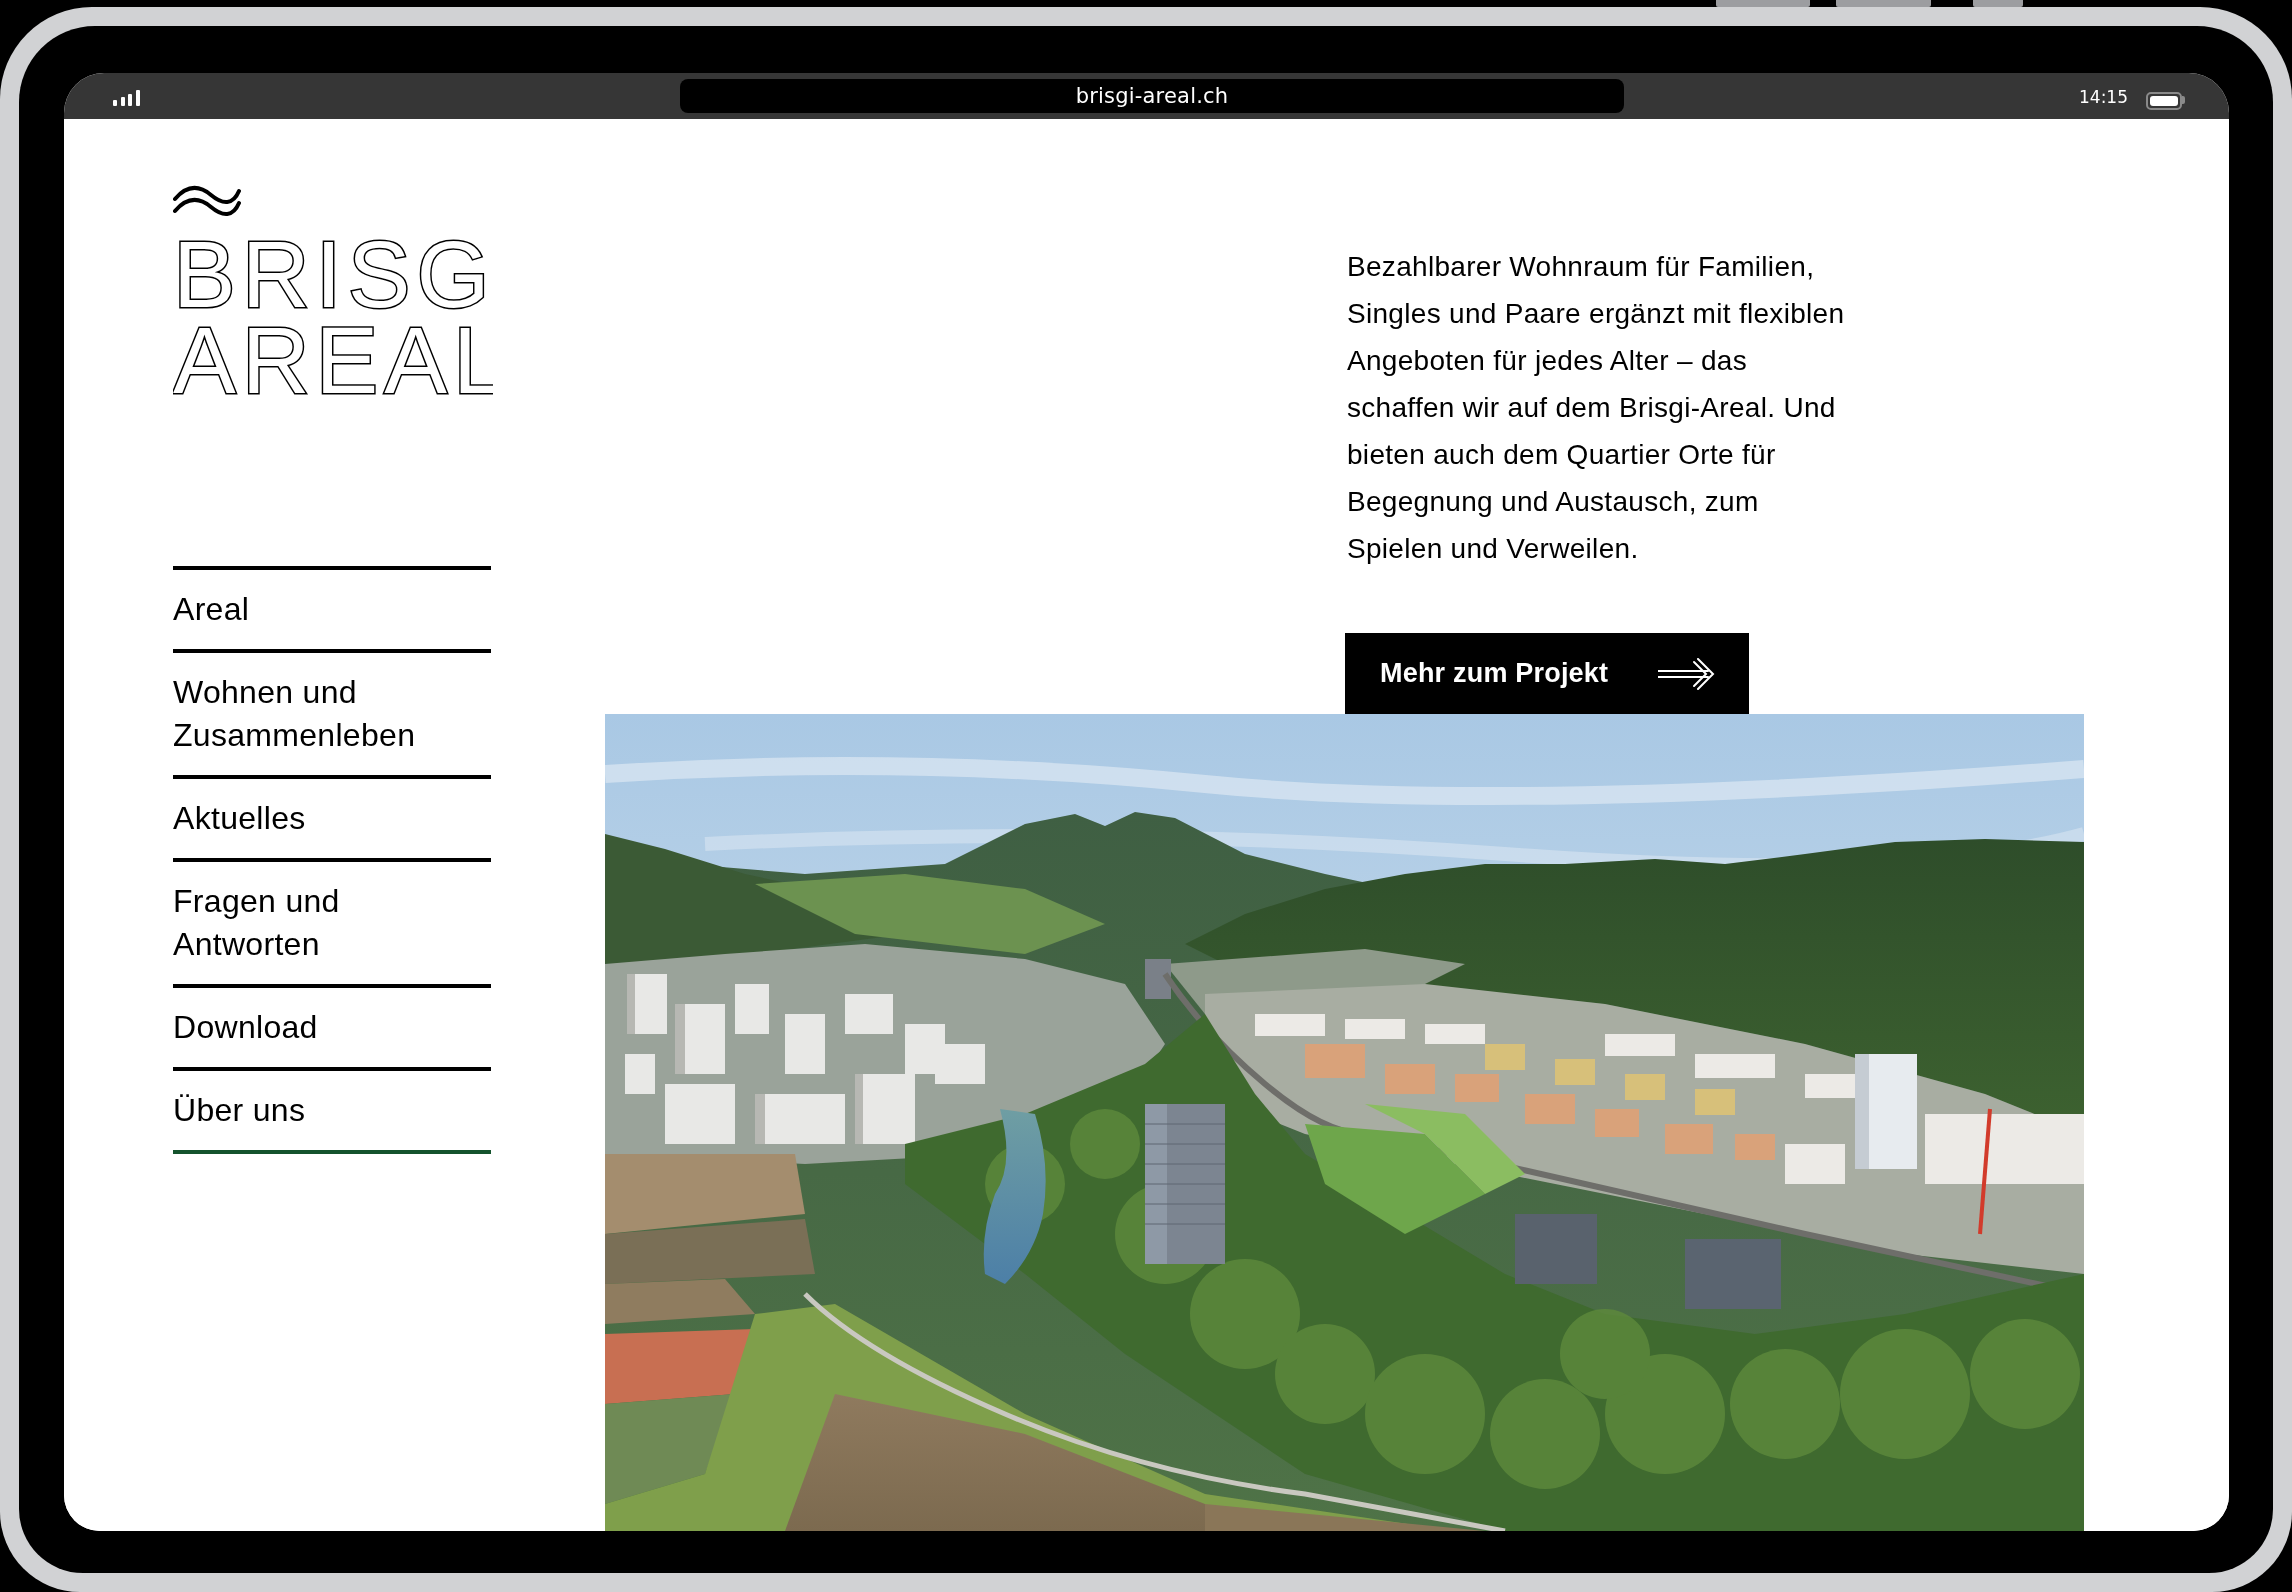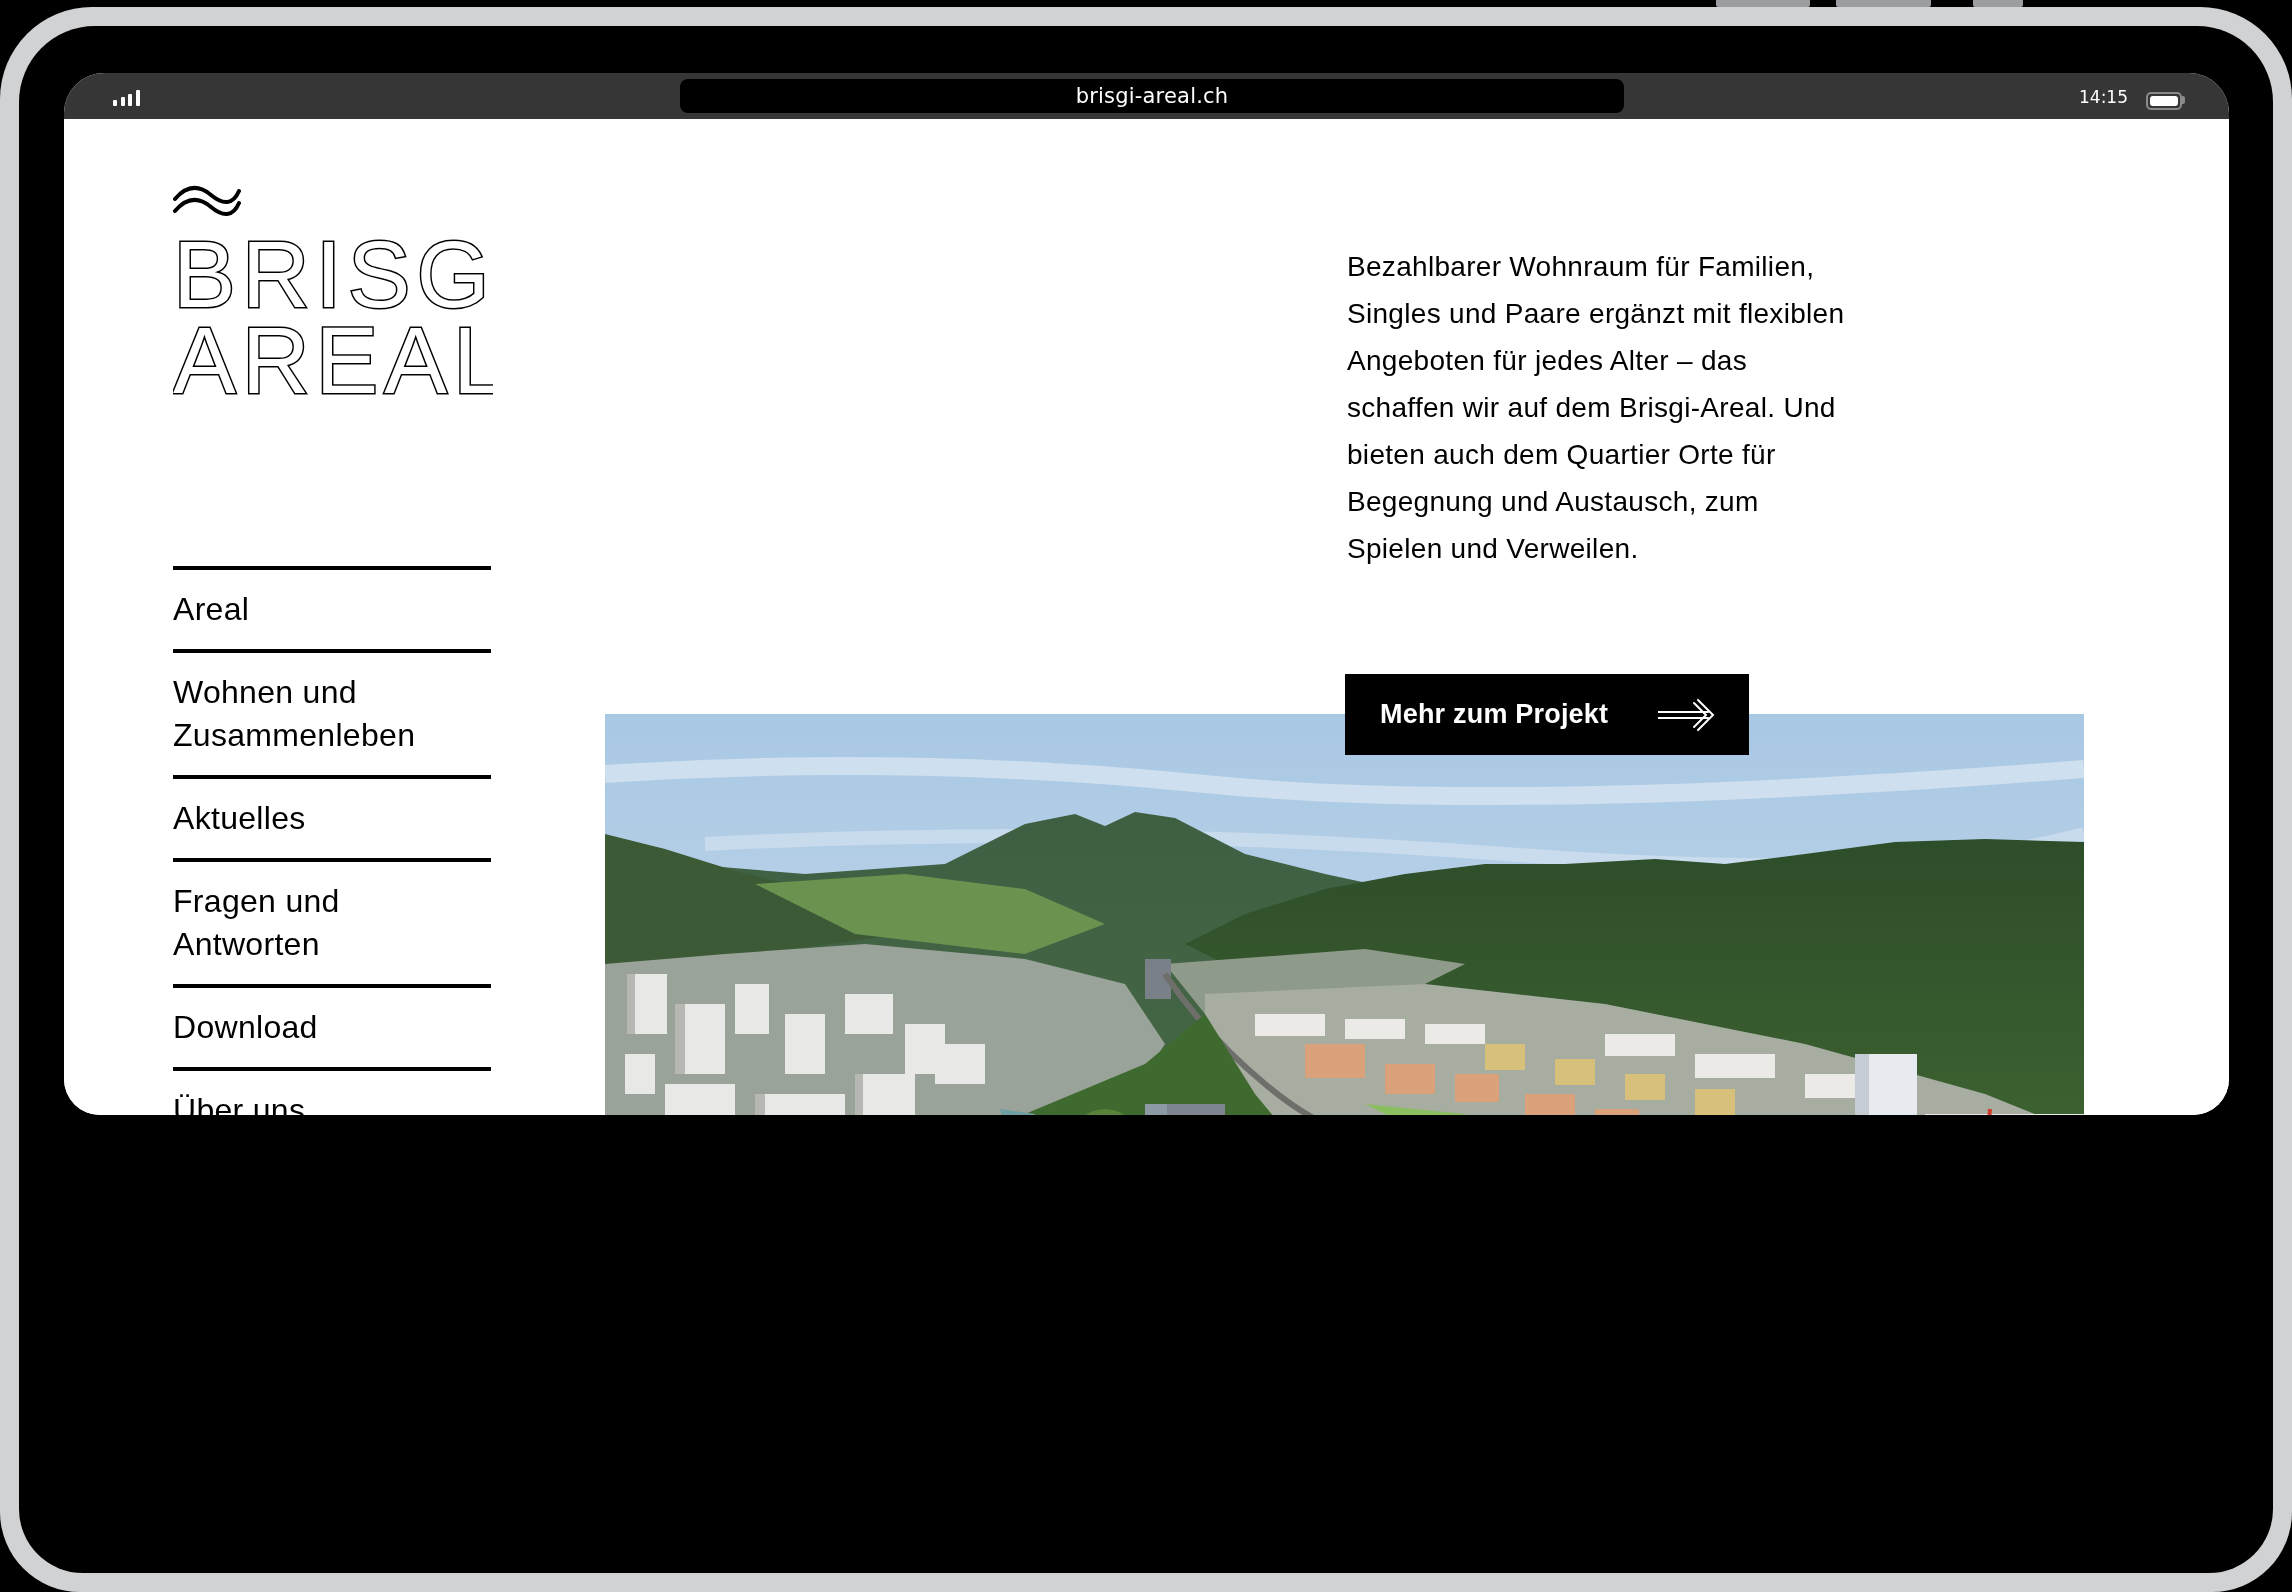--- a/index.html
+++ b/index.html
@@ -10,21 +10,21 @@
   .hw-btn { position: absolute; top: 0; height: 7px; background: #9c9da0; border-radius: 0 0 2px 2px; }
   .frame {
     position: absolute; left: 0; top: 7px; width: 2292px; height: 1585px;
     background: #d1d2d4; border-radius: 92px 92px 80px 80px;
   }
   .bezel {
     position: absolute; left: 19px; top: 26px; width: 2254px; height: 1547px;
     background: #000; border-radius: 76px 76px 64px 64px;
   }
   .screen {
-    position: absolute; left: 64px; top: 73px; width: 2165px; height: 1042px;
+    position: absolute; left: 64px; top: 73px; width: 2165px; height: 1458px;
     background: #fff; border-radius: 40px 40px 36px 36px; overflow: hidden;
   }
   .statusbar {
     position: absolute; left: 0; top: 0; width: 100%; height: 46px; background: #363636;
   }
   .signal { position: absolute; left: 49px; top: 16px; width: 30px; height: 17px; }
   .signal span { position: absolute; bottom: 0; width: 4px; background: #fff; border-radius: 1px; }
   .url-pill {
     position: absolute; left: 616px; top: 6px; width: 944px; height: 34px;
     background: #000; border-radius: 8px; color: #fff;
@@ -58,21 +58,21 @@
 
   .intro {
     position: absolute; left: 1283px; top: 124px; width: 760px;
     font-size: 28px; line-height: 47px; color: #000; letter-spacing: 0.3px;
   }
   .intro .line { display: block; white-space: nowrap; }
 
   .cta {
     position: absolute; left: 1281px; top: 514px; width: 404px; height: 81px;
     background: #000; color: #fff; display: flex; align-items: center;
-    box-sizing: border-box; padding-left: 35px; cursor: pointer; margin-top: 41px;
+    box-sizing: border-box; padding-left: 35px; cursor: pointer;
   }
   .cta-label { font-size: 27px; font-weight: bold; letter-spacing: 0.2px; }
   .cta-arrow { position: absolute; left: 313px; top: 25px; width: 58px; height: 32px; }
 
   .hero-photo {
     position: absolute; left: 541px; top: 595px; width: 1479px; height: 817px; overflow: hidden;
   }
   .hero-photo svg { display: block; }
 </style>
 </head>

